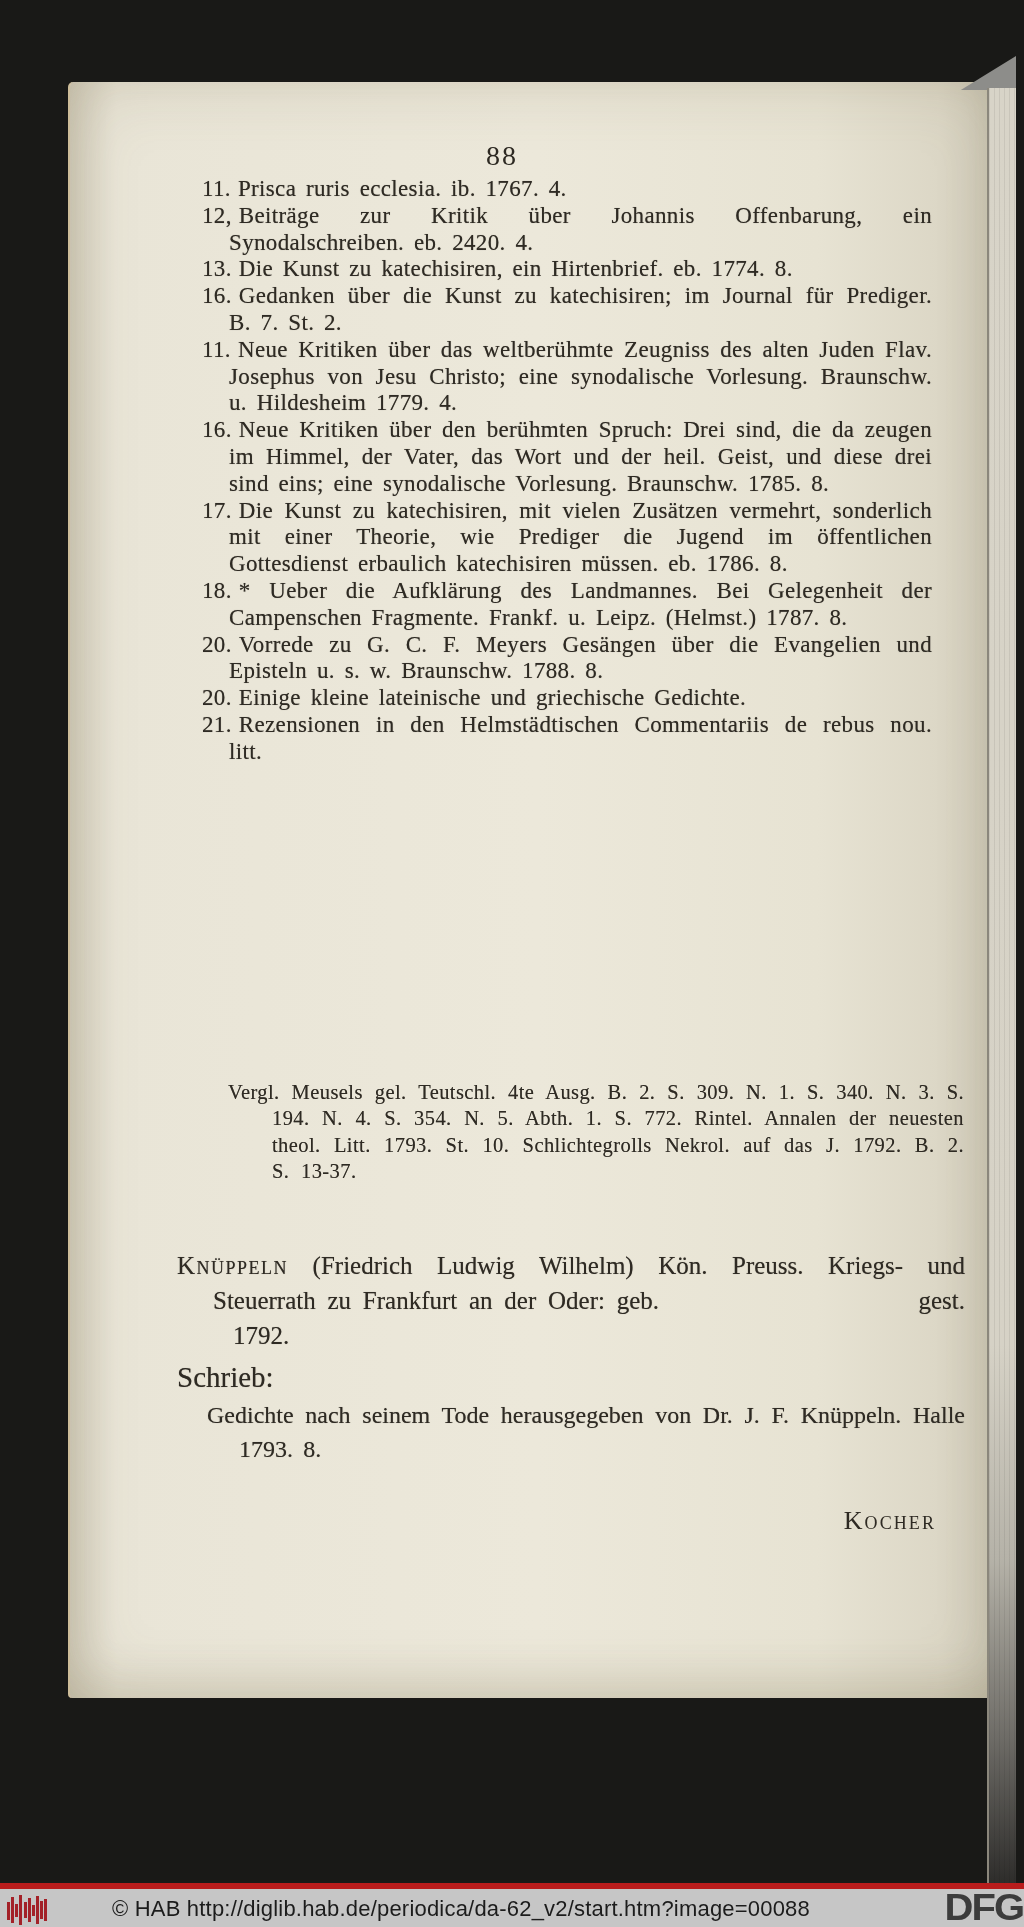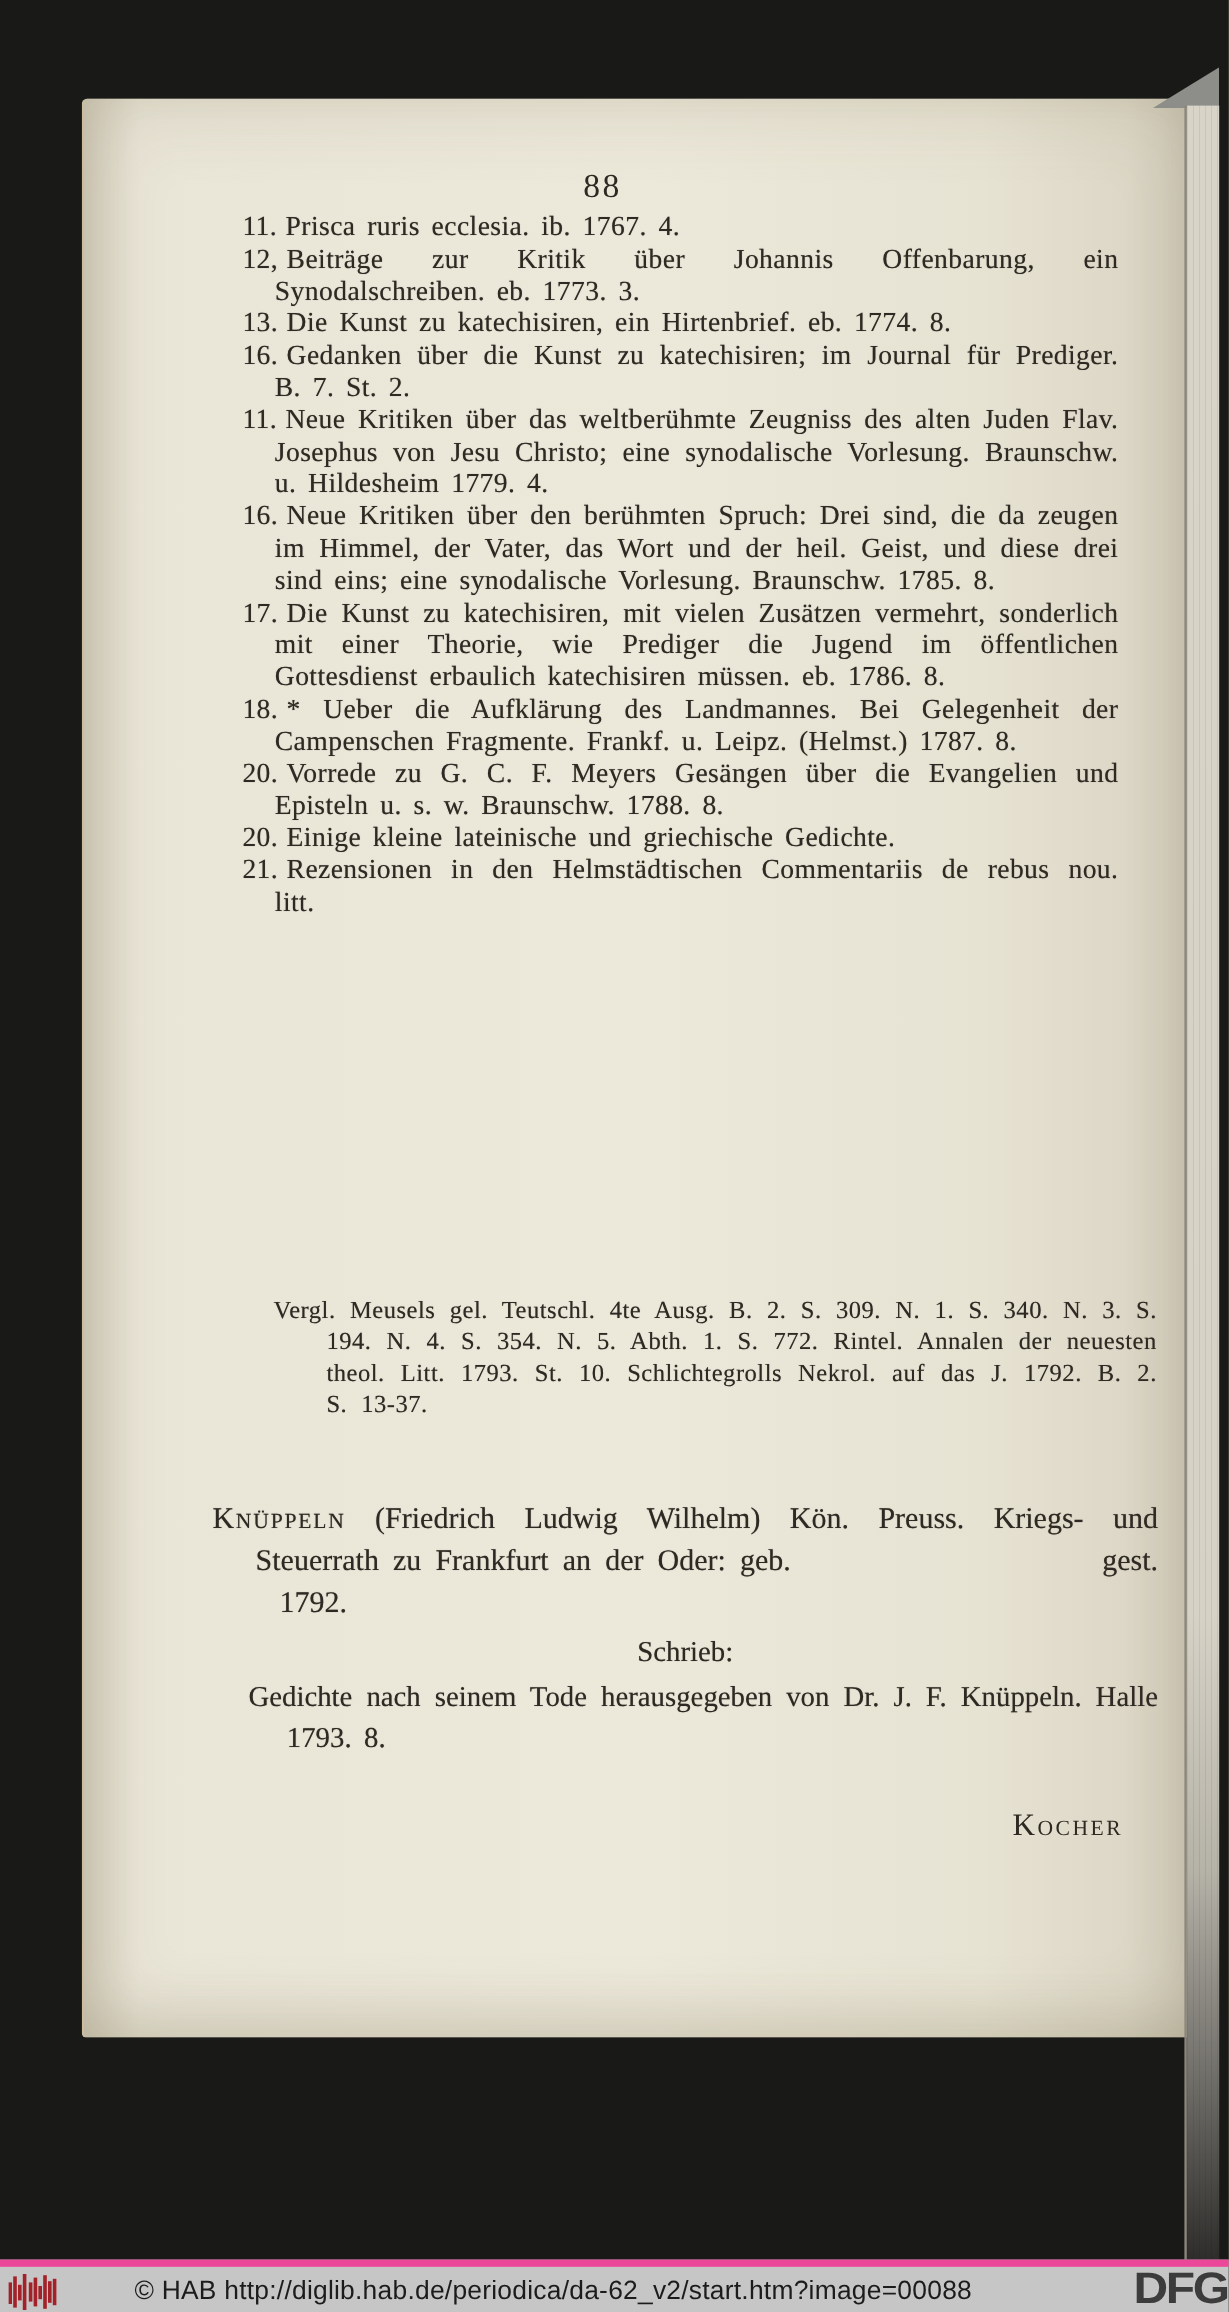--- a/index.html
+++ b/index.html
@@ -51,21 +51,21 @@
 
   .article {
     position:absolute; left:107px; top:1166px; width:788px;
     font-size:25px; line-height:35px;
     text-shadow:0 0 0.7px rgba(46,42,35,0.55);
   }
   .article-head { margin:0; padding-left:36px; text-indent:-36px; text-align:justify; word-spacing:0.22em; }
   .smallcaps { font-variant:small-caps; letter-spacing:0.06em; }
   .gest { float:right; }
   .death-year { margin:0 0 0 56px; }
-  .schrieb { margin:7px 0 0; text-align:center; font-size:24px; }
+  .schrieb { margin:7px 0 0; font-size:29px; }
   .work { margin:3px 0 0; padding-left:62px; text-indent:-32px; font-size:24px; line-height:34px; text-align:justify; word-spacing:0.18em; }
 
   .catchword {
     position:absolute; left:130px; top:1424px; width:736px;
     text-align:right; font-variant:small-caps;
     font-size:26px; letter-spacing:0.08em;
   }
 
   
   .edge-strip {
@@ -77,21 +77,21 @@
   }
   .edge-top-wedge {
     position:absolute; left:956px; top:56px; width:60px; height:34px;
     background:#8d8d8a;
     clip-path:polygon(100% 0, 100% 100%, 8% 100%);
   }
 
   
   .footer {
     position:absolute; left:0; top:1883px; width:1024px; height:44px;
-    background:#c6c6c6; border-top:6px solid #ec4899;
+    background:#c6c6c6; border-top:6px solid #b91c1c;
     box-sizing:border-box;
     font-family:"Liberation Sans", sans-serif;
   }
   .hab-logo { position:absolute; left:7px; top:4px; }
   .copyright {
     position:absolute; left:112px; top:7px;
     font-size:22px; color:#1c1c1c; letter-spacing:0.2px;
     white-space:nowrap;
   }
   .dfg {
@@ -101,21 +101,21 @@
   }
 </style>
 </head>
 <body>
 
 <div class="page">
   <div class="pagenum">88</div>
 
   <div class="entries" id="entries">
       <p class="entry"><span class="num">11.</span><span>Prisca ruris ecclesia. ib. 1767. 4.</span></p>
-      <p class="entry"><span class="num">12,</span><span>Beiträge zur Kritik über Johannis Offenbarung, ein Synodalschreiben. eb. 1773. 3.</span></p>
+      <p class="entry"><span class="num">12,</span><span>Beiträge zur Kritik über Johannis Offenbarung, ein Synodalschreiben. eb. 2420. 4.</span></p>
       <p class="entry"><span class="num">13.</span><span>Die Kunst zu katechisiren, ein Hirtenbrief. eb. 1774. 8.</span></p>
       <p class="entry"><span class="num">16.</span><span>Gedanken über die Kunst zu katechisiren; im Journal für Prediger. B. 7. St. 2.</span></p>
       <p class="entry"><span class="num">11.</span><span>Neue Kritiken über das weltberühmte Zeugniss des alten Juden Flav. Josephus von Jesu Christo; eine synodalische Vorlesung. Braunschw. u. Hildesheim 1779. 4.</span></p>
       <p class="entry"><span class="num">16.</span><span>Neue Kritiken über den berühmten Spruch: Drei sind, die da zeugen im Himmel, der Vater, das Wort und der heil. Geist, und diese drei sind eins; eine synodalische Vorlesung. Braunschw. 1785. 8.</span></p>
       <p class="entry"><span class="num">17.</span><span>Die Kunst zu katechisiren, mit vielen Zusätzen vermehrt, sonderlich mit einer Theorie, wie Prediger die Jugend im öffentlichen Gottesdienst erbaulich katechisiren müssen. eb. 1786. 8.</span></p>
       <p class="entry"><span class="num">18.</span><span>* Ueber die Aufklärung des Landmannes. Bei Gelegenheit der Campenschen Fragmente. Frankf. u. Leipz. (Helmst.) 1787. 8.</span></p>
       <p class="entry"><span class="num">20.</span><span>Vorrede zu G. C. F. Meyers Gesängen über die Evangelien und Episteln u. s. w. Braunschw. 1788. 8.</span></p>
       <p class="entry"><span class="num">20.</span><span>Einige kleine lateinische und griechische Gedichte.</span></p>
       <p class="entry"><span class="num">21.</span><span>Rezensionen in den Helmstädtischen Commentariis de rebus nou. litt.</span></p>
     </div>

